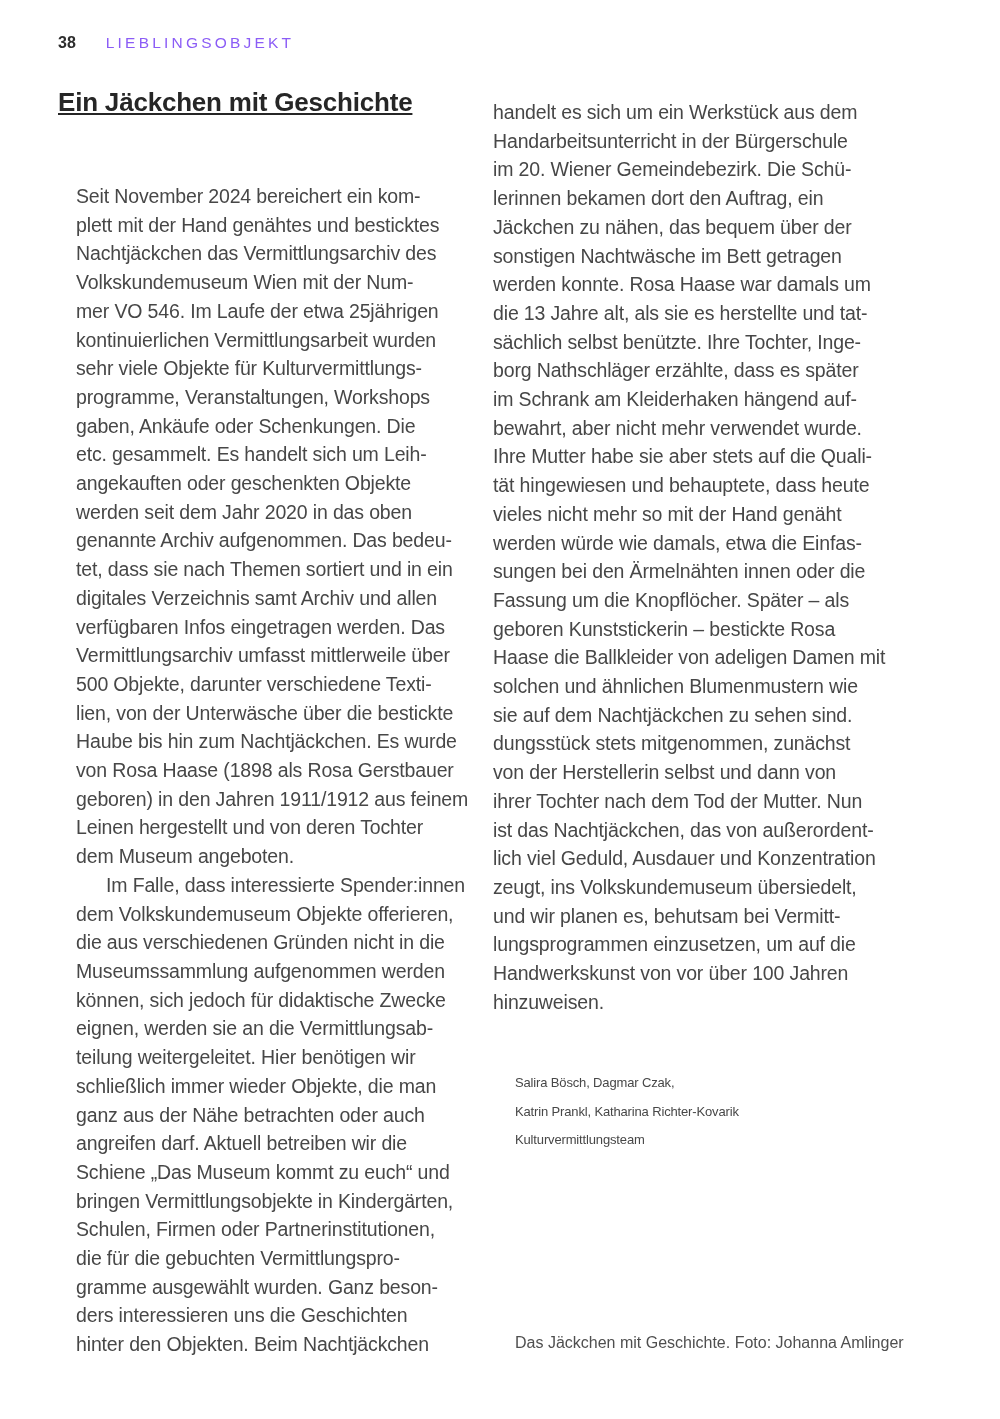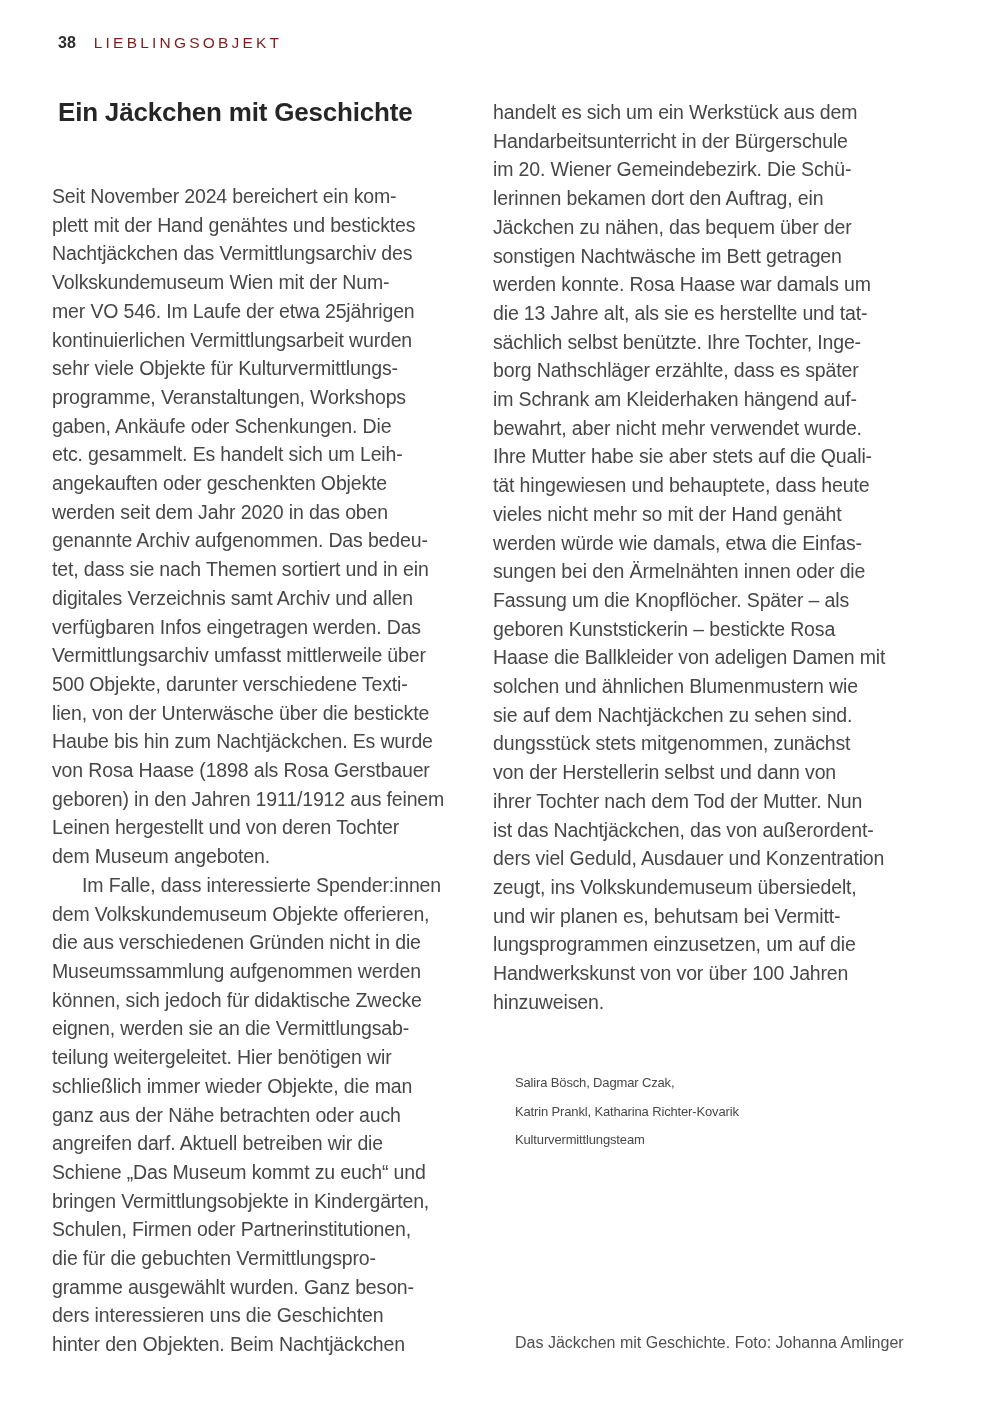--- a/index.html
+++ b/index.html
@@ -20,43 +20,44 @@
     display: flex;
     align-items: baseline;
     color: #3a3a3a;
   }
   .page-number {
     font-size: 16px;
     font-weight: 700;
     color: #2e2e2e;
   }
   .section-label {
-    margin-left: 18px;
+    margin-left: 30px;
     font-size: 15.5px;
     font-weight: 400;
     letter-spacing: 3.2px;
-    color: #7f1d1d;
+    color: #8b5cf6;
   }
   .article-title {
     position: absolute;
     left: 58px;
-    top: 97px;
+    top: 87px;
     font-size: 26px;
     font-weight: 700;
     letter-spacing: -0.2px;
     color: #262626;
+    text-decoration: underline;
   }
   .col {
     position: absolute;
     font-size: 19.5px;
     letter-spacing: -0.15px;
     line-height: 28.7px;
     color: #474747;
   }
-  .col-left  { left: 52px;  top: 182px; width: 452px; }
+  .col-left  { left: 76px;  top: 182px; width: 452px; }
   .col-right { left: 493px; top: 98px;  width: 460px; }
   .line { white-space: pre; }
   .line.indent { padding-left: 30px; }
   .credits {
     position: absolute;
     left: 515px;
     top: 1069px;
     font-size: 13px;
     letter-spacing: -0.15px;
     line-height: 28.7px;
@@ -147,21 +148,21 @@
       <div class="line">sungen bei den Ärmelnähten innen oder die</div>
       <div class="line">Fassung um die Knopflöcher. Später – als</div>
       <div class="line">geboren Kunststickerin – bestickte Rosa</div>
       <div class="line">Haase die Ballkleider von adeligen Damen mit</div>
       <div class="line">solchen und ähnlichen Blumenmustern wie</div>
       <div class="line">sie auf dem Nachtjäckchen zu sehen sind.</div>
       <div class="line">dungsstück stets mitgenommen, zunächst</div>
       <div class="line">von der Herstellerin selbst und dann von</div>
       <div class="line">ihrer Tochter nach dem Tod der Mutter. Nun</div>
       <div class="line">ist das Nachtjäckchen, das von außerordent-</div>
-      <div class="line">ders viel Geduld, Ausdauer und Konzentration</div>
+      <div class="line">lich viel Geduld, Ausdauer und Konzentration</div>
       <div class="line">zeugt, ins Volkskundemuseum übersiedelt,</div>
       <div class="line">und wir planen es, behutsam bei Vermitt-</div>
       <div class="line">lungsprogrammen einzusetzen, um auf die</div>
       <div class="line">Handwerkskunst von vor über 100 Jahren</div>
       <div class="line">hinzuweisen.</div>
     </div>
 
   <div class="credits">
       <div class="line">Salira Bösch, Dagmar Czak,</div>
       <div class="line">Katrin Prankl, Katharina Richter-Kovarik</div>

